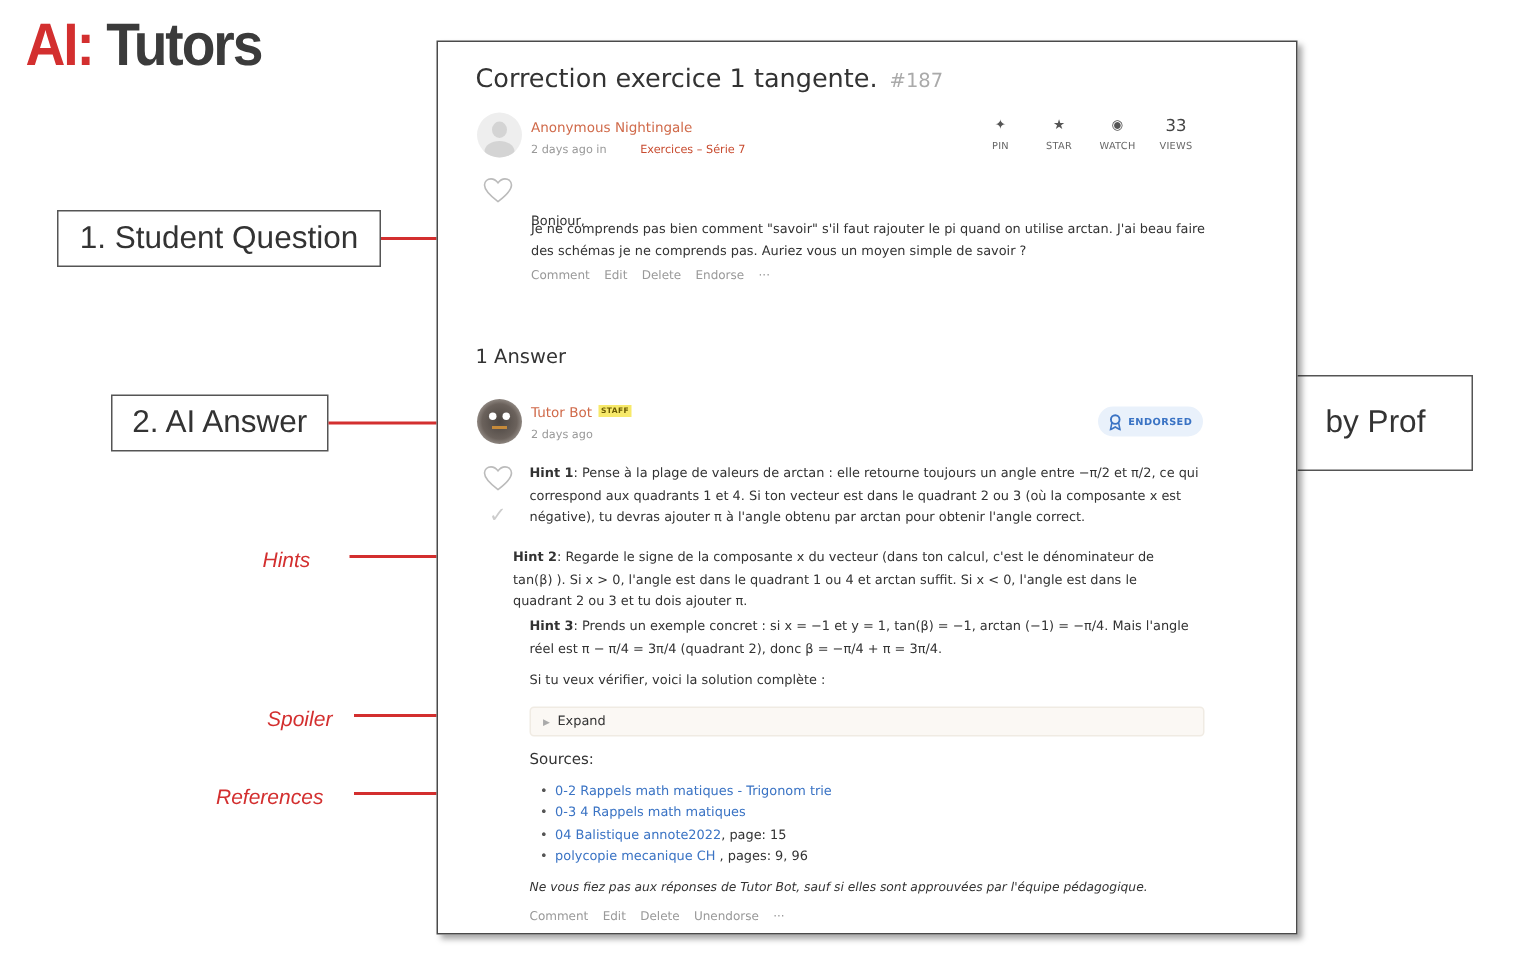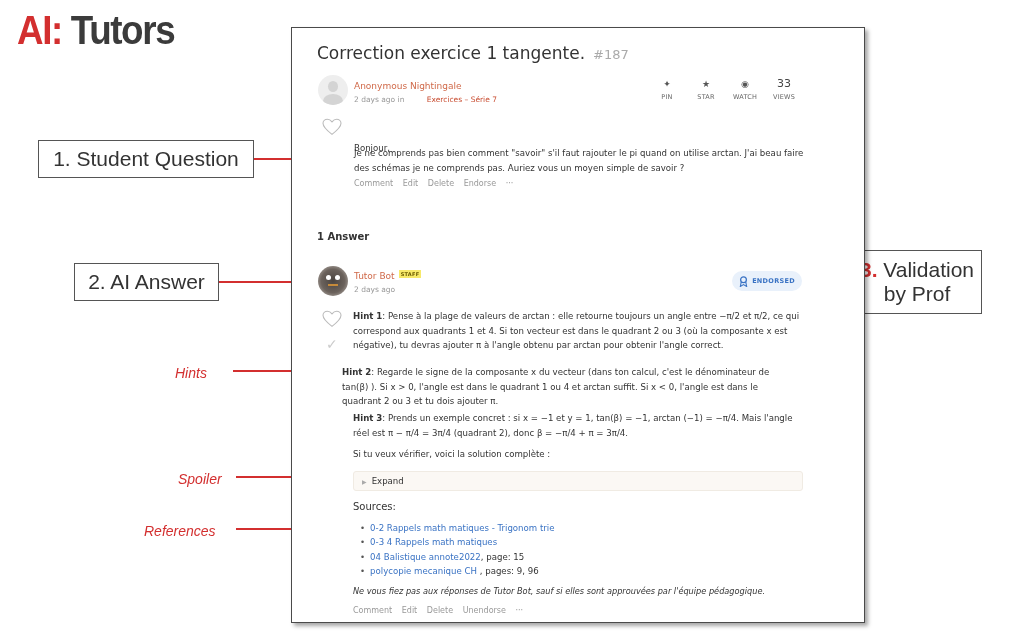--- a/index.html
+++ b/index.html
@@ -36,21 +36,21 @@
   .stat { position: absolute; text-align: center; width: 34px; }
   .stat .ico { font-size: 9px; color: #555; height: 12px; line-height: 12px; }
   .stat .cnt { font-size: 11px; color: #444; height: 12px; line-height: 12px; }
   .stat .lbl { font-size: 6.5px; color: #666; margin-top: 3px; letter-spacing: 0.2px; }
 
   .heart { position: absolute; width: 20px; height: 18px; }
   .body-text { position: absolute; font-size: 8.6px; color: #333; line-height: 14.5px; }
   .actions { position: absolute; font-size: 8px; color: #999; }
   .actions span { margin-right: 7px; }
 
-  .answer-count { position: absolute; left: 25px; top: 203px; font-size: 10px; color: #333; font-weight: bold; }
+  .answer-count { position: absolute; left: 25px; top: 203px; font-size: 13px; color: #333; }
 
   .avatar-bot { position: absolute; left: 26px; top: 238px; width: 30px; height: 30px; border-radius: 50%; background: radial-gradient(circle at 50% 50%, #4a4440 0%, #6b625c 55%, #cfc9c3 100%); overflow: hidden; }
   .avatar-bot .eye { position: absolute; top: 9px; width: 5px; height: 5px; border-radius: 50%; background: #fff; }
   .avatar-bot .mouth { position: absolute; left: 10px; top: 18px; width: 10px; height: 2px; background: #c58a3a; }
 
   .staff-badge { display: inline-block; background: #f7e96a; color: #6a5a00; font-size: 5px; font-weight: 700; padding: 1px 2px; margin-left: 4px; vertical-align: 3px; letter-spacing: 0.3px; }
 
   .endorsed { position: absolute; left: 440px; top: 243px; width: 70px; height: 20px; border-radius: 10px; background: #e9f1fb; color: #3a73c4; font-size: 6.5px; font-weight: 700; display: flex; align-items: center; justify-content: center; gap: 4px; letter-spacing: 0.3px; }
 
   .check { position: absolute; left: 34px; top: 308px; color: #ccc; font-size: 14px; }
@@ -79,21 +79,20 @@
   <span>1. Student Question</span>
 </div>
 <div class="arrow right" style="left:254px;top:158px;width:70px;"></div>
 
 <div class="callout" style="left:74px;top:263px;width:145px;height:38px;">
   <span>2. AI Answer</span>
 </div>
 <div class="arrow right" style="left:219px;top:281px;width:88px;"></div>
 
 <div class="callout" style="left:852px;top:250px;width:130px;height:64px;flex-direction:column;">
-  <div><span class="num-red">3.</span> <span>Validation</span></div>
   <div>by Prof</div>
 </div>
 <div class="arrow left" style="left:812px;top:281px;width:40px;"></div>
 
 <div class="label-red" style="left:175px;top:365px;">Hints</div>
 <div class="arrow right" style="left:233px;top:370px;width:90px;"></div>
 <div class="label-red" style="left:178px;top:471px;">Spoiler</div>
 <div class="arrow right" style="left:236px;top:476px;width:90px;"></div>
 <div class="label-red" style="left:144px;top:523px;">References</div>
 <div class="arrow right" style="left:236px;top:528px;width:90px;"></div>

